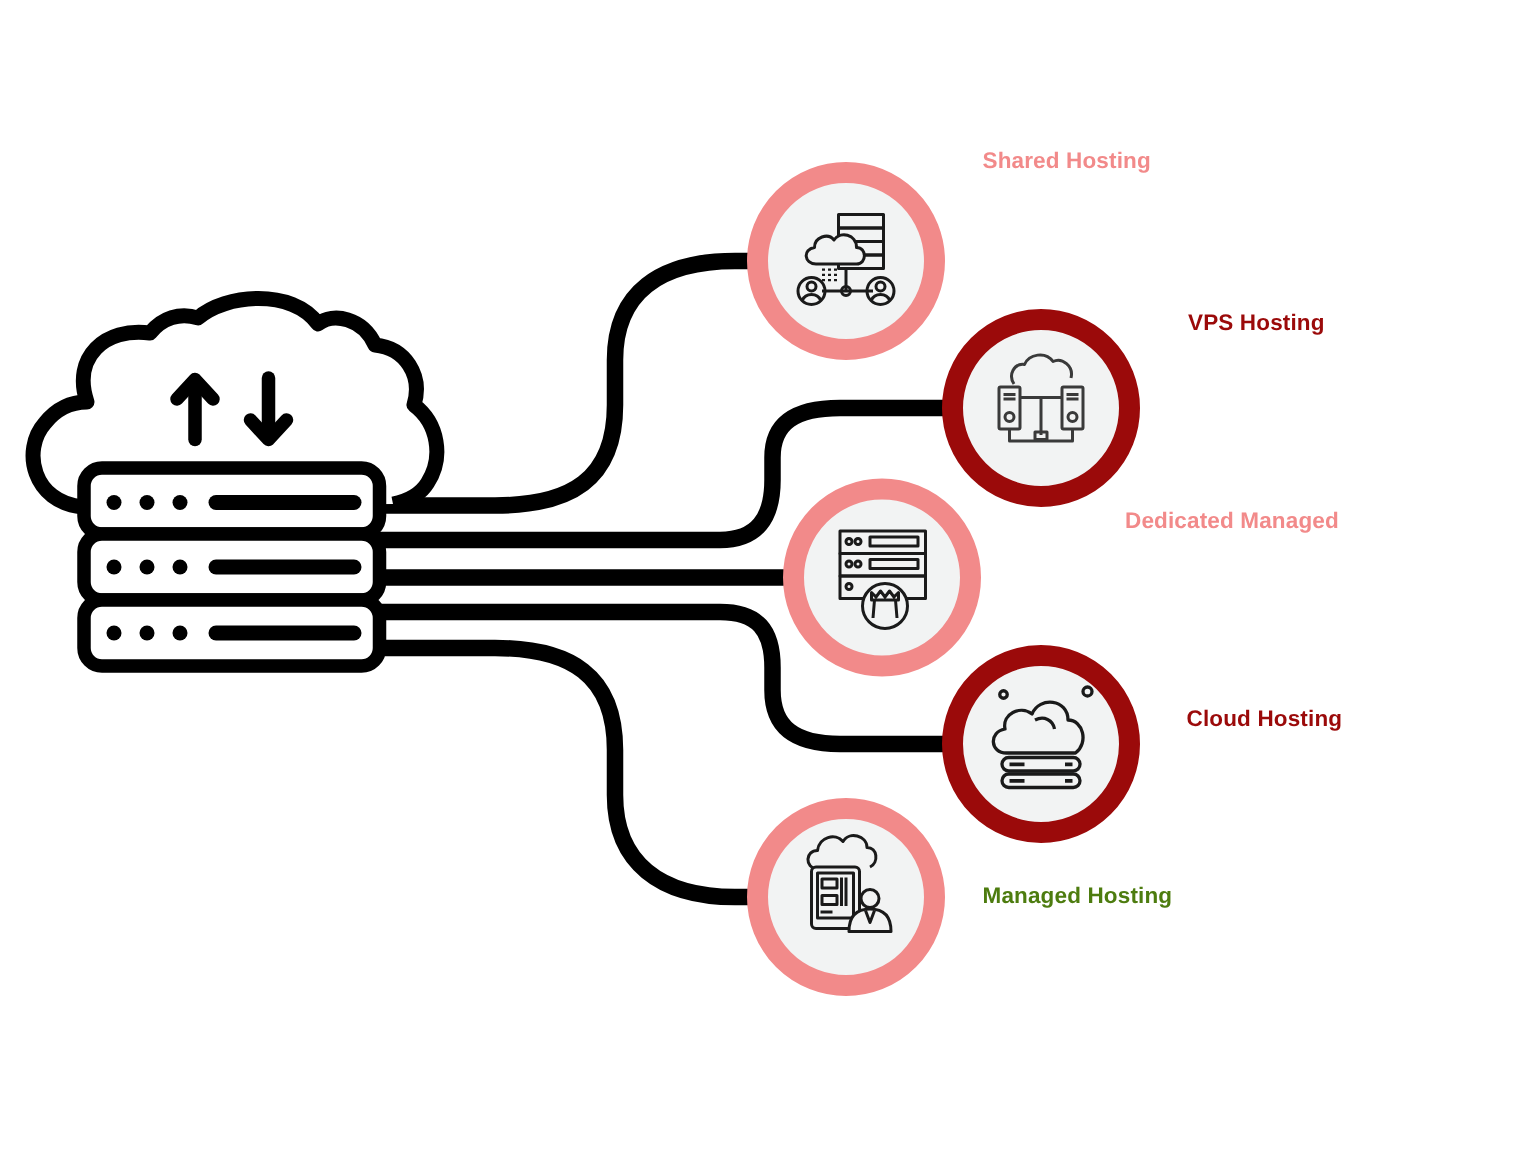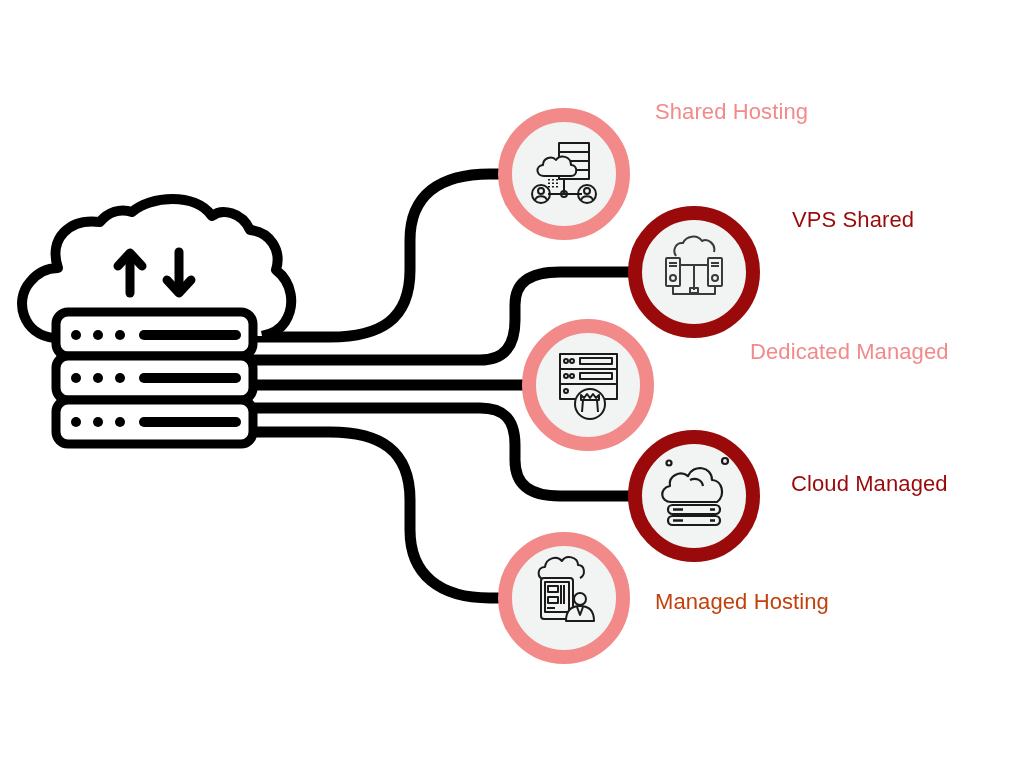--- a/index.html
+++ b/index.html
@@ -1,19 +1,19 @@
 <!DOCTYPE html>
 <html><head>
 <meta charset="utf-8">
 <style>
   html, body { margin: 0; padding: 0; background: #ffffff; }
   body { width: 1024px; height: 768px; position: relative; overflow: hidden;
          font-family: "Liberation Sans", "DejaVu Sans", sans-serif; }
   #stage { position: absolute; left: 0; top: 0; width: 1024px; height: 768px; }
-  .label { position: absolute; font-weight: normal; font-size: 22px; white-space: nowrap;
+  .label { position: absolute; font-weight: bold; font-size: 15px; white-space: nowrap;
            font-family: "Liberation Sans", "DejaVu Sans", sans-serif; letter-spacing: 0.1px; }
   .label.light { color: #f28a8a; }
   .label.dark { color: #9b0a0a; }
   #lbl-shared { left: 655px; top: 99px; }
   #lbl-vps { left: 792px; top: 207px; }
   #lbl-dedicated { left: 750px; top: 339px; }
   #lbl-cloud { left: 791px; top: 471px; }
   #lbl-managed { left: 655px; top: 589px; }
 </style>
 </head>
@@ -147,16 +147,16 @@
       <path d="M561 585 V604 M564 585 V604"></path>
       <path d="M547 608 H555"></path>
       <circle cx="580" cy="599" r="6" fill="#f2f3f3"></circle>
       <path d="M566 621 C566 610 572 606 580 606 C588 606 594 610 594 621 Z" fill="#f2f3f3"></path>
       <path d="M577 607 L580 615 L583 607"></path>
     </g>
   </g>
 </svg>
 
 <div class="label light" id="lbl-shared" style="color: rgb(242, 138, 138);">Shared Hosting</div>
-<div class="label dark" id="lbl-vps" style="color: rgb(155, 10, 10);">VPS Shared</div>
+<div class="label dark" id="lbl-vps" style="color: rgb(155, 10, 10);">VPS Hosting</div>
 <div class="label light" id="lbl-dedicated" style="color: rgb(242, 138, 138);">Dedicated Managed</div>
-<div class="label dark" id="lbl-cloud" style="color: rgb(155, 10, 10);">Cloud Managed</div>
-<div class="label light" id="lbl-managed" style="color: #c2410c;">Managed Hosting</div>
+<div class="label dark" id="lbl-cloud" style="color: rgb(155, 10, 10);">Cloud Hosting</div>
+<div class="label light" id="lbl-managed" style="color: #4d7c0f;">Managed Hosting</div>
 
 </body></html>

